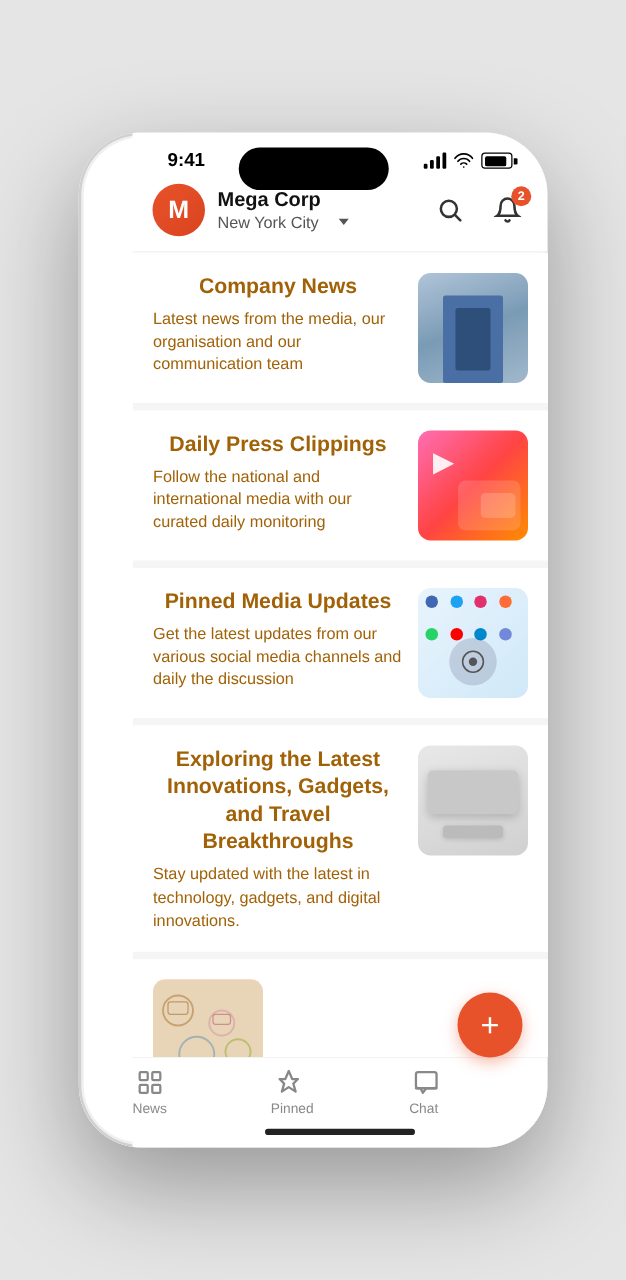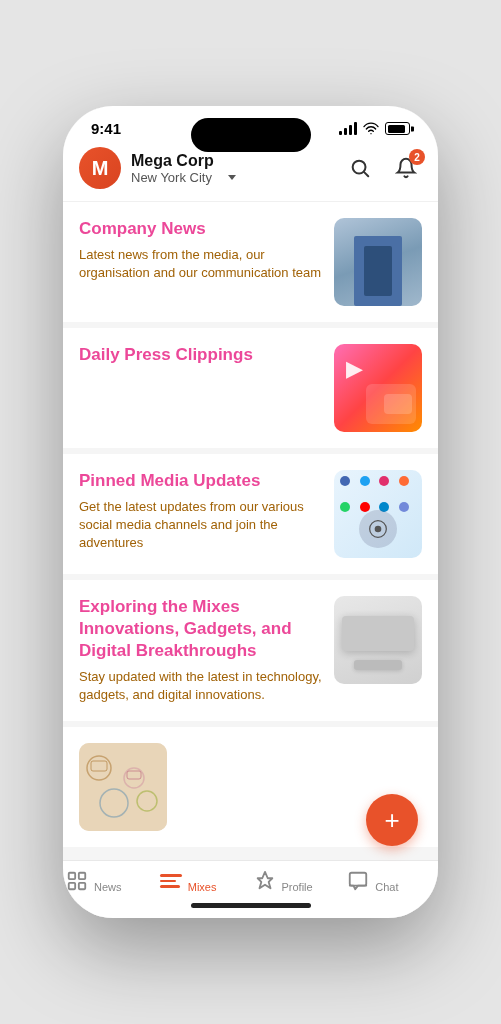--- a/index.html
+++ b/index.html
@@ -17,20 +17,21 @@
     .phone-frame {
       width: 375px;
       height: 812px;
       background: #fff;
       border-radius: 50px;
       box-shadow: 0 30px 80px rgba(0,0,0,0.35), inset 0 0 0 2px #d0d0d0, inset 0 0 0 4px #f0f0f0;
       overflow: hidden;
       position: relative;
       display: flex;
       flex-direction: column;
+      padding-left: 43px;
     }
 
     
     .status-bar {
       background: #fff;
       padding: 14px 28px 0;
       display: flex;
       justify-content: space-between;
       align-items: center;
       flex-shrink: 0;
@@ -224,23 +225,24 @@
       border-bottom: 6px solid #f5f5f5;
     }
 
     .news-text {
       flex: 1;
     }
 
     .news-title {
       font-size: 17px;
       font-weight: 700;
-      color: #ec4899;
+      color: #a16207;
       line-height: 1.3;
       margin-bottom: 6px;
+      text-align: center;
     }
 
     .news-desc {
       font-size: 13px;
       color: #a16207;
       line-height: 1.4;
     }
 
     
     .img-building {
@@ -405,21 +407,22 @@
       border-top: 1px solid #e8e8e8;
       display: flex;
       align-items: center;
       padding: 8px 0 4px;
       flex-shrink: 0;
     }
 
     .nav-item {
       flex: 1;
       display: flex;
-      align-items: flex-end;
+      flex-direction: column;
+      align-items: flex-start;
       gap: 3px;
       cursor: pointer;
     }
 
     .nav-icon-wrap {
       width: 28px;
       height: 24px;
       display: flex;
       align-items: center;
       justify-content: center;
@@ -545,32 +548,33 @@
       <div class="news-text">
         <div class="news-title">Company News</div>
         <div class="news-desc">Latest news from the media, our organisation and our communication team</div>
       </div>
       <div class="img-building"></div>
     </div>
 
     <div class="news-item">
       <div class="news-text">
         <div class="news-title">Daily Press Clippings</div>
+        <div class="news-desc">Follow the national and international media with our curated daily monitoring</div>
       </div>
       <div class="img-media">
         <svg width="30" height="30" viewBox="0 0 30 30" style="position:absolute;bottom:8px;right:8px;opacity:0.6">
           <rect width="28" height="20" rx="4" fill="white" opacity="0.3"></rect>
         </svg>
       </div>
     </div>
 
     <div class="news-item">
       <div class="news-text">
         <div class="news-title">Pinned Media Updates</div>
-        <div class="news-desc">Get the latest updates from our various social media channels and join the adventures</div>
+        <div class="news-desc">Get the latest updates from our various social media channels and daily the discussion</div>
       </div>
       <div class="img-social">
         <div class="social-icons-bg">
           <div class="social-dot" style="background:#4267B2;width:10px;height:10px;border-radius:50%"></div>
           <div class="social-dot" style="background:#1DA1F2;width:10px;height:10px;border-radius:50%"></div>
           <div class="social-dot" style="background:#E1306C;width:10px;height:10px;border-radius:50%"></div>
           <div class="social-dot" style="background:#FF6B35;width:10px;height:10px;border-radius:50%"></div>
           <div class="social-dot" style="background:#25D366;width:10px;height:10px;border-radius:50%"></div>
           <div class="social-dot" style="background:#FF0000;width:10px;height:10px;border-radius:50%"></div>
           <div class="social-dot" style="background:#0088cc;width:10px;height:10px;border-radius:50%"></div>
@@ -580,21 +584,21 @@
           <svg width="20" height="20" viewBox="0 0 24 24">
               <circle cx="12" cy="12" r="4" fill="#555"></circle>
               <circle cx="12" cy="12" r="10" stroke="#555" stroke-width="1.5" fill="none"></circle>
             </svg>
         </div>
       </div>
     </div>
 
     <div class="news-item">
       <div class="news-text">
-        <div class="news-title">Exploring the Mixes Innovations, Gadgets, and Digital Breakthroughs</div>
+        <div class="news-title">Exploring the Latest Innovations, Gadgets, and Travel Breakthroughs</div>
         <div class="news-desc">Stay updated with the latest in technology, gadgets, and digital innovations.</div>
       </div>
       <div class="img-keyboard"></div>
     </div>
 
     <div class="news-item">
       <div class="img-travel">
         <svg width="88" height="88" viewBox="0 0 88 88">
           <rect width="88" height="88" fill="#e8d5b8"></rect>
           <circle cx="20" cy="25" r="12" fill="none" stroke="#b08040" stroke-width="1.5" opacity="0.6"></circle>
@@ -620,38 +624,28 @@
         <svg viewBox="0 0 24 24" fill="none" stroke="#888" stroke-width="2" stroke-linecap="round">
           <rect x="3" y="3" width="7" height="7" rx="1"></rect>
           <rect x="14" y="3" width="7" height="7" rx="1"></rect>
           <rect x="3" y="14" width="7" height="7" rx="1"></rect>
           <rect x="14" y="14" width="7" height="7" rx="1"></rect>
         </svg>
       </div>
       <span class="nav-label">News</span>
     </div>
 
-    <div class="nav-item">
-      <div class="nav-icon-wrap">
-        <div class="mixes-icon">
-          <span></span>
-          <span></span>
-          <span></span>
-        </div>
-      </div>
-      <span class="nav-label active">Mixes</span>
-    </div>
 
     <div class="nav-item">
       <div class="nav-icon-wrap">
         <svg viewBox="0 0 24 24" fill="none" stroke="#888" stroke-width="2" stroke-linecap="round" stroke-linejoin="round">
           <path d="M12 2l3 7h5l-4 4 2 7-6-4-6 4 2-7-4-4h5z"></path>
         </svg>
       </div>
-      <span class="nav-label">Profile</span>
+      <span class="nav-label">Pinned</span>
     </div>
 
     <div class="nav-item">
       <div class="nav-icon-wrap">
         <svg viewBox="0 0 24 24" fill="none" stroke="#888" stroke-width="2" stroke-linecap="round" stroke-linejoin="round">
           <rect x="3" y="3" width="18" height="14" rx="2"></rect>
           <polyline points="3,17 7,17 9,21 12,17 21,17"></polyline>
         </svg>
       </div>
       <span class="nav-label">Chat</span>

